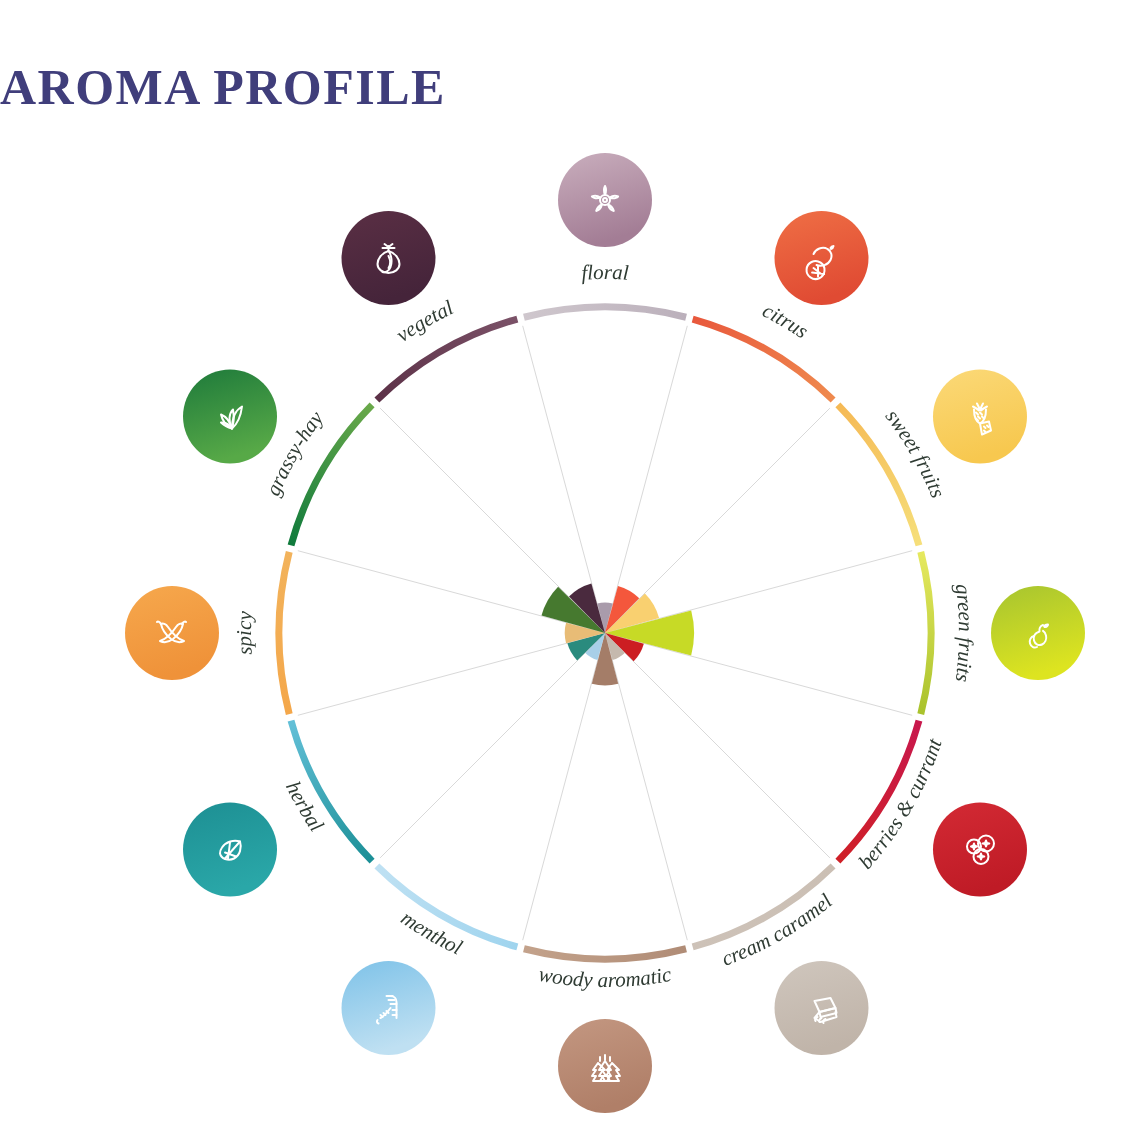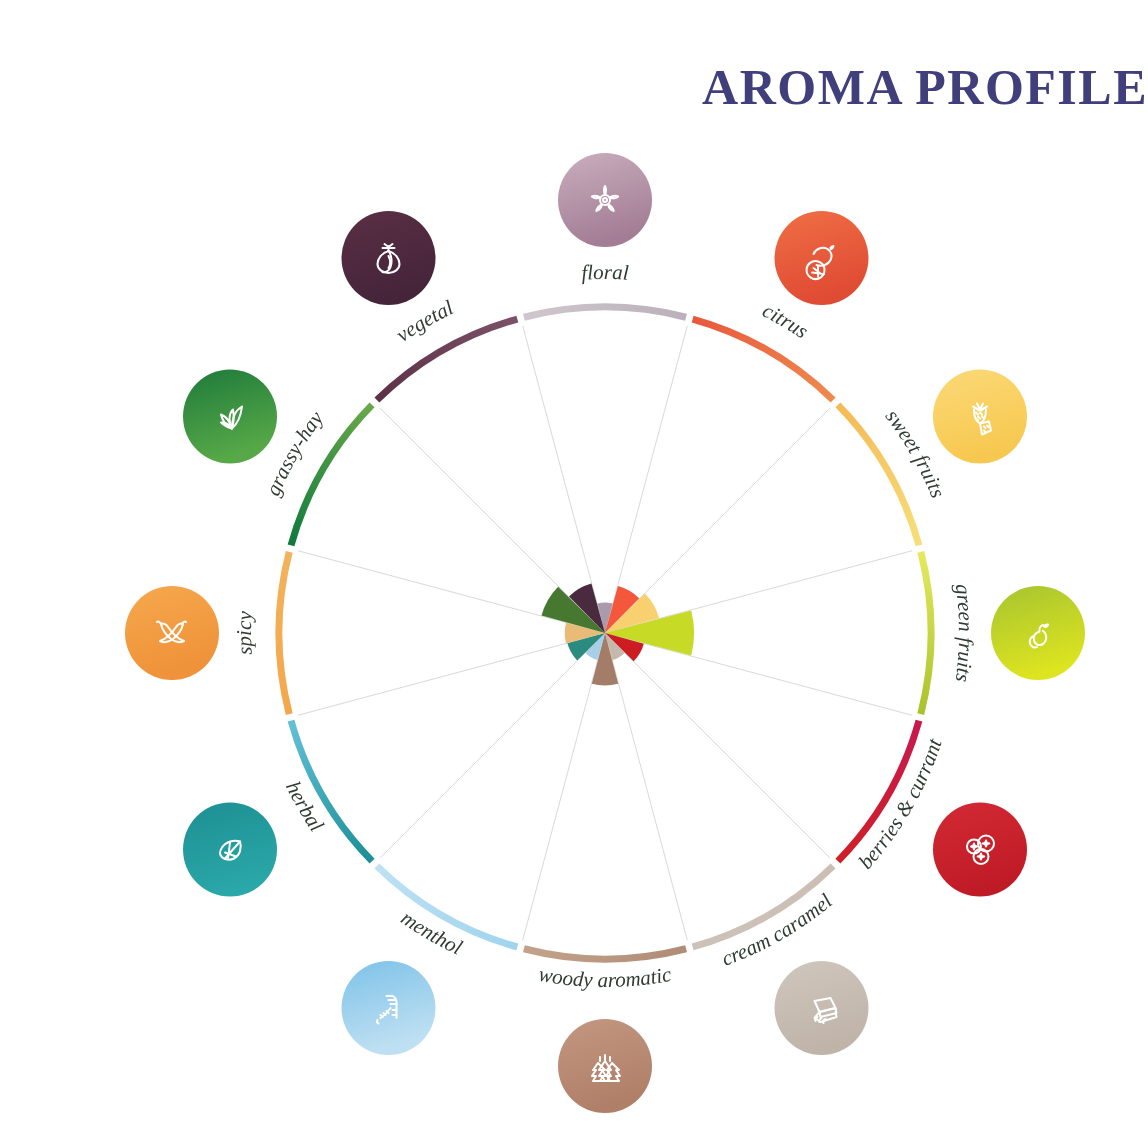--- a/index.html
+++ b/index.html
@@ -6,21 +6,21 @@
   html, body {
     width: 1148px; height: 1148px;
     background: #ffffff;
     font-family: "Liberation Serif", serif;
     overflow: hidden;
   }
   #stage { position: relative; width: 1148px; height: 1148px; background: #fff; }
 
   #title {
     position: absolute; top: 58px; left: 0; width: 1148px;
-    text-align: right;
+    text-align: left;
     font-family: "Liberation Serif", serif;
     font-weight: bold;
     font-size: 50px;
     letter-spacing: 1.5px;
     color: #403e7b;
   }
 
   #wheel { position: absolute; left: 0; top: 0; width: 1148px; height: 1148px; }
 </style>
 </head>

